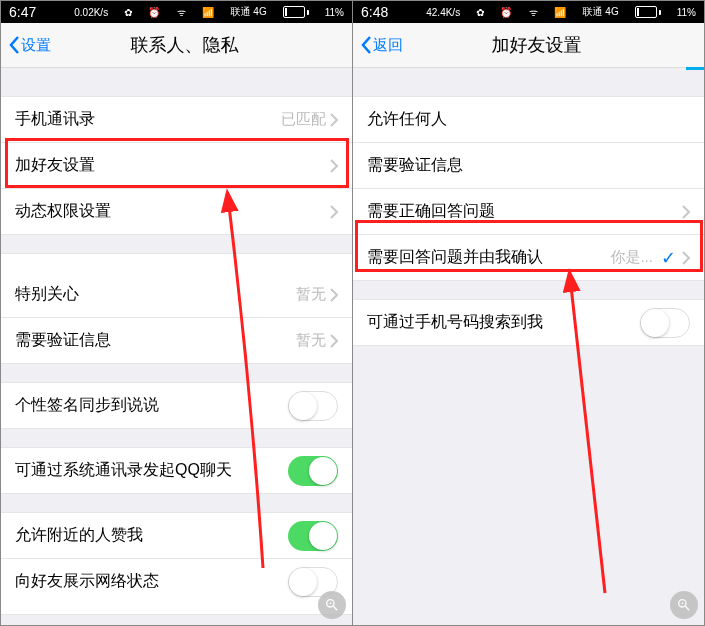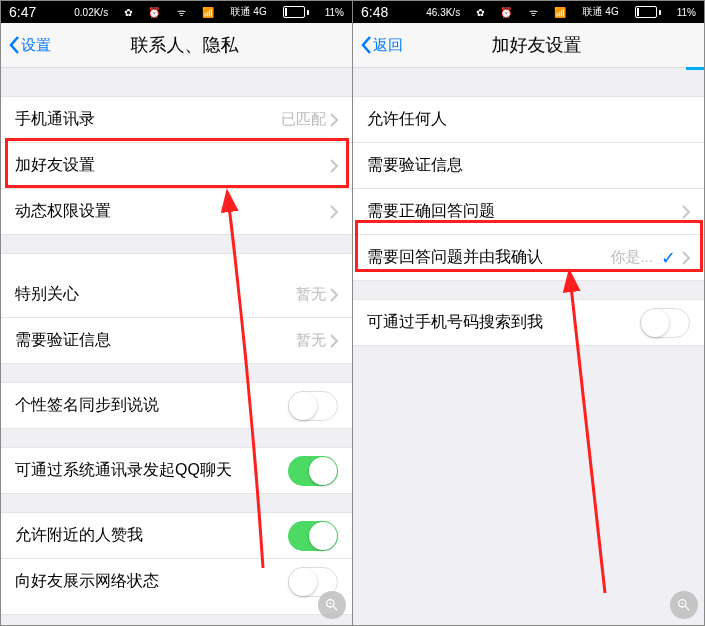--- a/index.html
+++ b/index.html
@@ -173,21 +173,21 @@
             <path d="M15.5 14h-.79l-.28-.27A6.471 6.471 0 0016 9.5 6.5 6.5 0 109.5 16c1.61 0 3.09-.59 4.23-1.57l.27.28v.79l5 4.99L20.49 19l-4.99-5zM9.5 14A4.5 4.5 0 119.5 5a4.5 4.5 0 010 9zM10 8H9v1H8v1h1v1h1v-1h1V9h-1z"></path>
           </svg>
         </div>
     </div>
   </div>
 
   <div class="phone">
     <div class="status">
       <span class="left">6:48</span>
       <span class="right">
-        <span>46.3K/s</span>
+        <span>42.4K/s</span>
         <span>✿</span>
         <span>⏰</span>
         <span>ᯤ</span>
         <span>📶</span>
         <span>联通 4G</span>
         <span class="battery">
             <span class="battery-body">
               <span class="battery-fill"></span>
             </span>
             <span class="battery-tip"></span>

